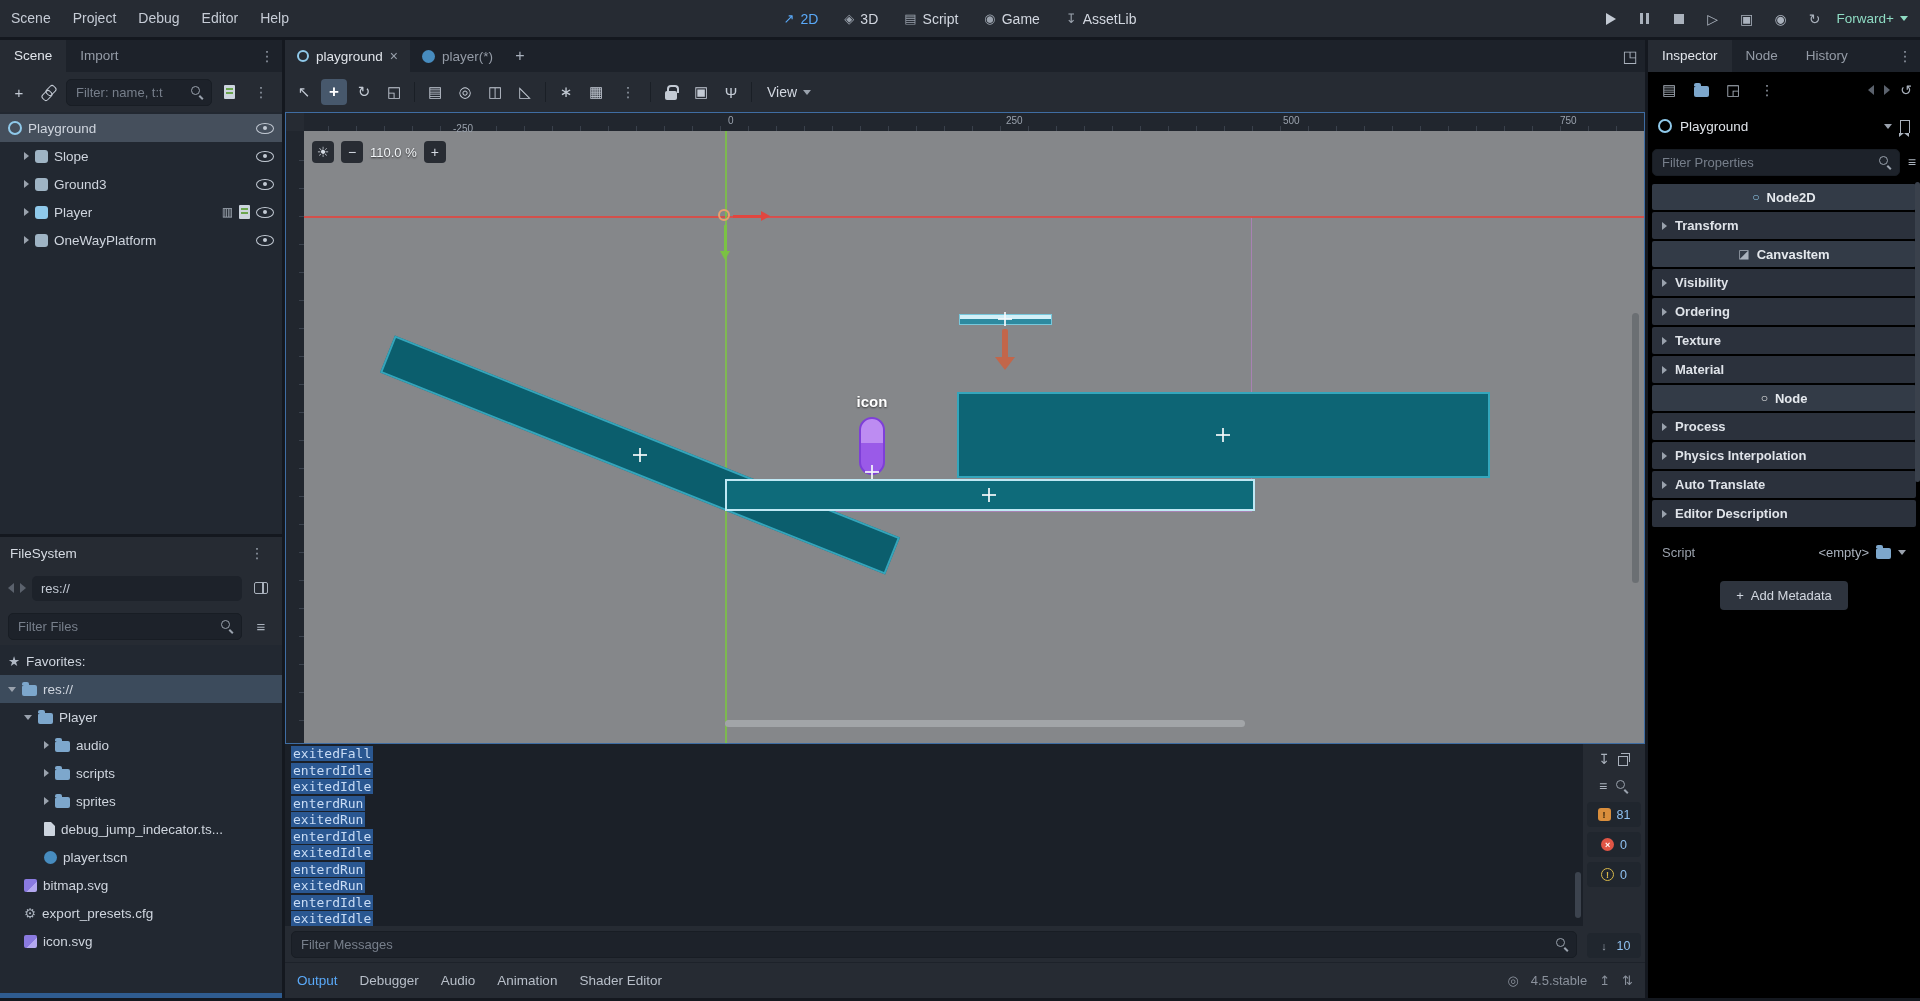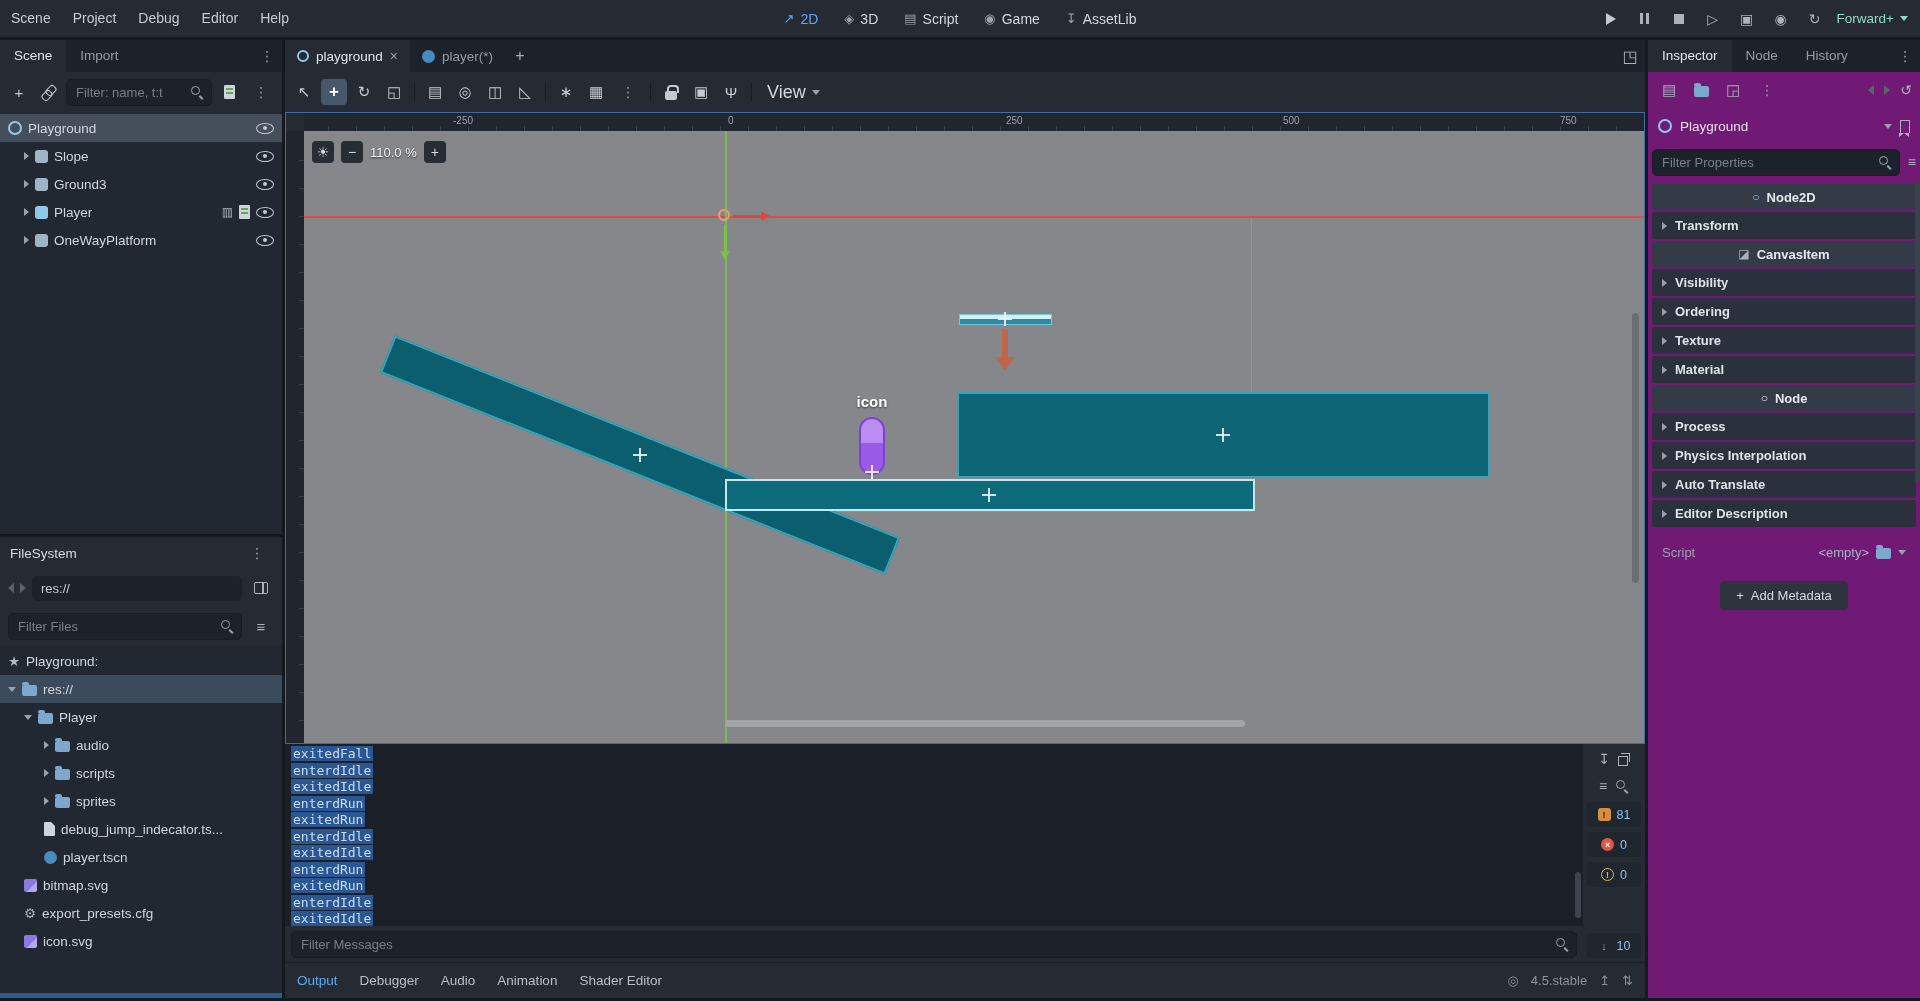--- a/index.html
+++ b/index.html
@@ -20,21 +20,21 @@
   .renderer { display:flex; align-items:center; gap:6px; color:#8fdcc4; font-size:13.5px; padding-right:4px; }
   .tr-d { width:0; height:0; border-left:4px solid transparent; border-right:4px solid transparent; border-top:5px solid #8fdcc4; }
   .tr-d.dim { border-top-color:#9aa2ad; }
   .tr-r { width:0; height:0; border-top:4px solid transparent; border-bottom:4px solid transparent; border-left:5px solid #9aa2ad; display:inline-block; }
   .tr-l { width:0; height:0; border-top:5px solid transparent; border-bottom:5px solid transparent; border-right:6px solid #5b626d; }
   .tr-rt { width:0; height:0; border-top:5px solid transparent; border-bottom:5px solid transparent; border-left:6px solid #5b626d; }
 
   .main { display:flex; gap:3px; height:958px; }
   .col-left { width:282px; display:flex; flex-direction:column; gap:3px; }
   .col-center { flex:1; display:flex; flex-direction:column; min-width:0; }
-  .col-right { width:272px; background:#701a75; display:flex; flex-direction:column; }
+  .col-right { width:272px; background:#000000; display:flex; flex-direction:column; }
   .panel { background:#262b33; display:flex; flex-direction:column; overflow:hidden; }
 
   .dock-tabs { height:32px; background:#1d222a; display:flex; align-items:stretch; flex-shrink:0; }
   .dock-tab { padding:0 14px; line-height:32px; color:#959ca7; font-size:13.5px; }
   .dock-tab.active { background:#262b33; color:#e1e5eb; }
   .dock-tabs .spacer { flex:1; }
   .dots { color:#9aa2ad; font-size:14px; padding:0 8px; line-height:32px; }
 
   .toolbar-row { height:40px; display:flex; align-items:center; gap:4px; padding:0 6px; flex-shrink:0; }
   .tb-ico { width:26px; height:26px; display:flex; align-items:center; justify-content:center; color:#c3cad4; font-size:15px; border-radius:4px; flex-shrink:0; }
@@ -319,21 +319,21 @@
           <input class="input" placeholder="Filter Files" style="">
           <span class="ic-search"></span>
         </div>
         <span class="tb-ico">
             <span class="glyph">≡</span>
           </span>
       </div>
       <div class="tree">
         <div class="row">
           <span class="glyph" style="color:#b0b8c4;">★</span>
-          <span class="lbl">Playground:</span>
+          <span class="lbl">Favorites:</span>
         </div>
         <div class="row selected-file">
           <span class="tr-d dim" style="border-top-color:#9aa2ad;"></span>
           <span class="ic-folder"></span>
           <span class="lbl">res://</span>
         </div>
         <div class="row indent1">
           <span class="tr-d dim"></span>
           <span class="ic-folder"></span>
           <span class="lbl">Player</span>
@@ -436,31 +436,31 @@
       <span class="tb-ico">
           <span class="ic-lock"></span>
         </span>
       <span class="tb-ico">
           <span>▣</span>
         </span>
       <span class="tb-ico">
           <span>Ψ</span>
         </span>
       <span class="tb-sep"></span>
-      <span style="display:flex;align-items:center;gap:6px;padding:0 8px;color:#d2d7e0;font-size:18px;">
+      <span style="display:flex;align-items:center;gap:6px;padding:0 8px;color:#d2d7e0;font-size:14px;">
         <span>View</span>
         <span class="tr-d dim"></span>
       </span>
     </div>
 
     <div class="viewport">
       <div class="ruler-top"></div>
       <div class="ruler-left"></div>
       <div class="ruler-corner"></div>
-      <span class="ruler-label" style="left:167px;">-250</span>
+      <span class="ruler-label" style="left:167px;margin-top:8px;">-250</span>
       <span class="ruler-label" style="left:442px;">0</span>
       <span class="ruler-label" style="left:720px;">250</span>
       <span class="ruler-label" style="left:997px;">500</span>
       <span class="ruler-label" style="left:1274px;">750</span>
 
       <div class="zoombar">
         <span class="zoom-btn">
             <span>☀</span>
           </span>
         <span class="zoom-btn">

